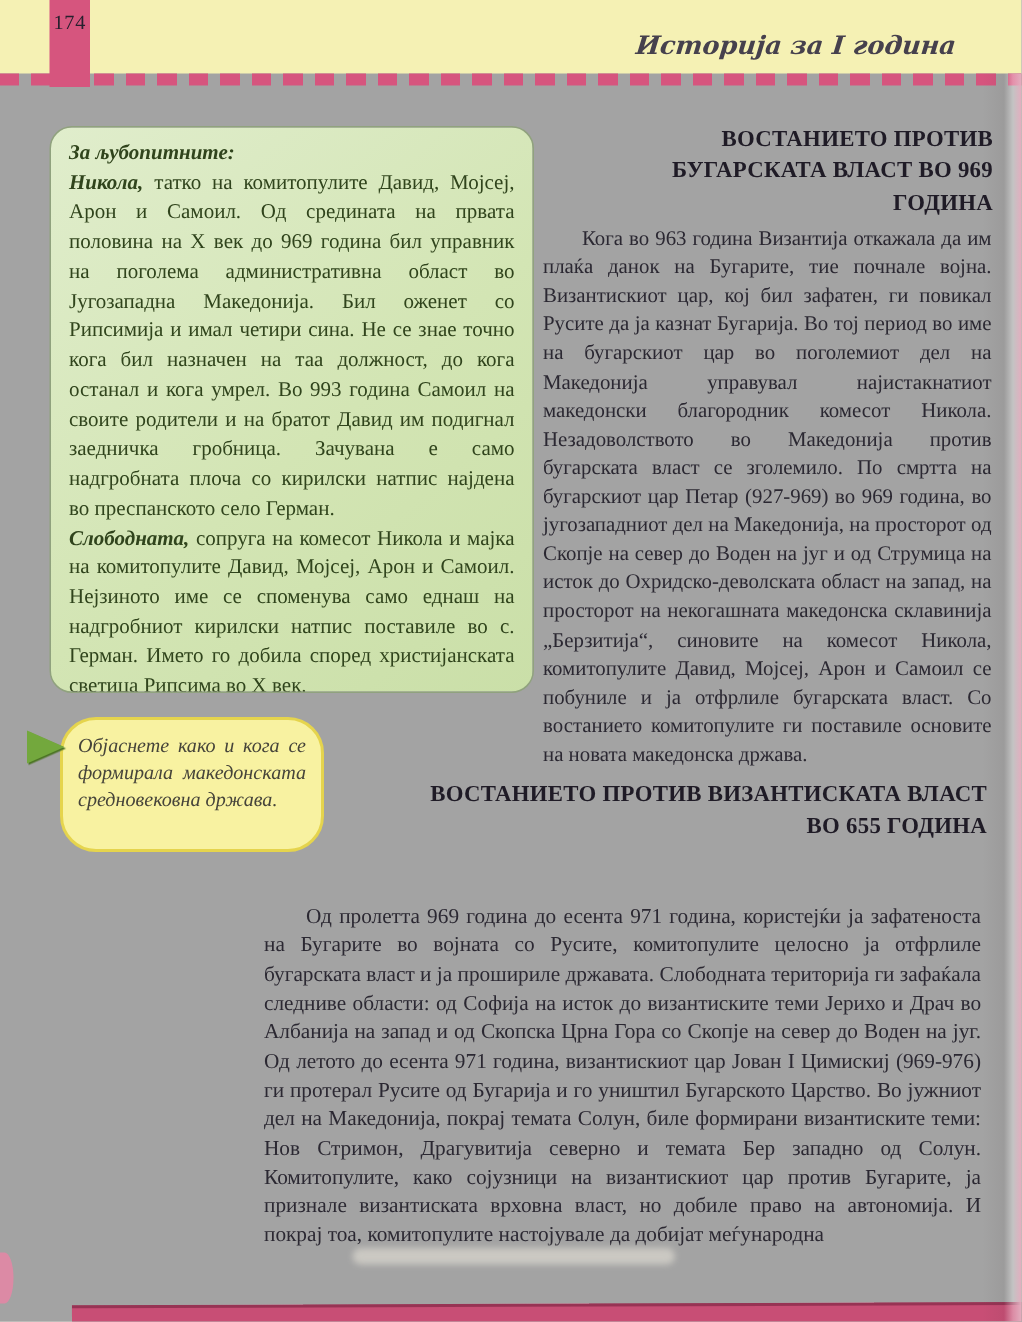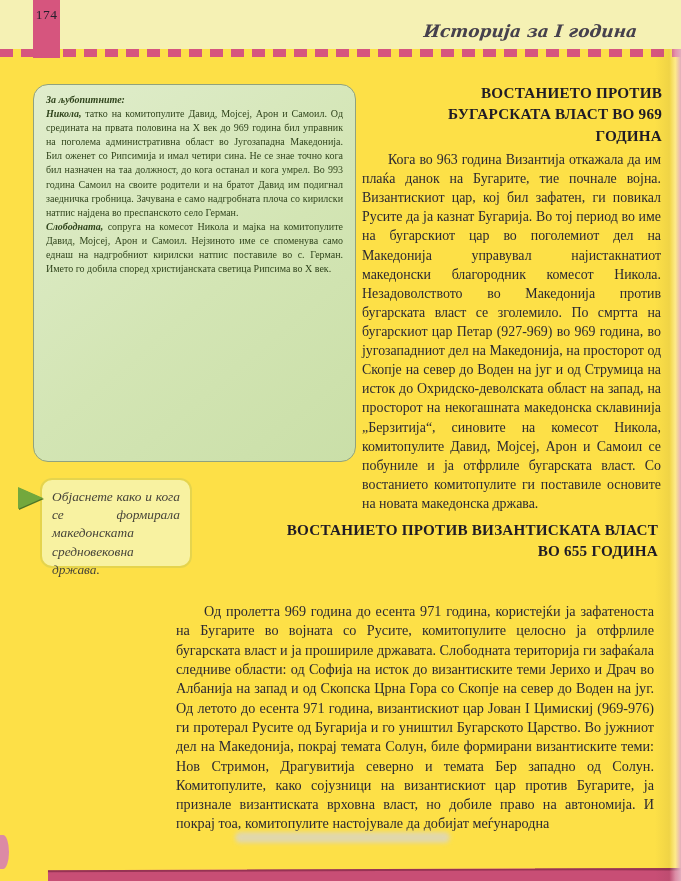--- a/index.html
+++ b/index.html
@@ -1,21 +1,21 @@
 <!DOCTYPE html>
 <html><head>
 <meta charset="utf-8">
 <style>
   html,body{margin:0;padding:0;}
   body{
     width:681px;height:881px;position:relative;overflow:hidden;
     background:#e9e6e0;
     font-family:"Liberation Serif", serif;
   }
-  .page{position:absolute;inset:0;background:#fde047;}
+  .page{position:absolute;inset:0;background:#a3a3a3;}
 
   
   .header-band{position:absolute;top:0;left:0;width:681px;height:49px;background:#f5f1b4;}
   .dash-row{
     position:absolute;top:49px;left:0;width:681px;height:8px;
     background:repeating-linear-gradient(90deg,#d6557e 0 13px,rgba(0,0,0,0) 13px 21px);
   }
   .page-num-box{
     position:absolute;top:0;left:33px;width:27px;height:58px;
     background:#d6557e;z-index:3;text-align:center;box-sizing:border-box;padding-top:7px;
@@ -29,33 +29,33 @@
 
   
   .info-box{
     position:absolute;left:33px;top:84px;width:323px;height:378px;
     box-sizing:border-box;padding:8px 12px 8px 12px;
     background:linear-gradient(140deg,#e0edcc 0%,#d3e5b4 55%,#cadfa8 100%);
     border:1.5px solid #90a27e;border-radius:15px;
     color:#30441c;overflow:hidden;
   }
   .info-title{font-weight:bold;font-style:italic;font-size:14.5px;margin:0 0 2px 0;}
-  .info-box p{margin:0;font-size:10px;line-height:1.41;text-align:justify;}
+  .info-box p{margin:0;font-size:14px;line-height:1.41;text-align:justify;}
 
   
   .question-arrow{
     position:absolute;left:18px;top:487px;width:0;height:0;z-index:2;
     border-top:11px solid transparent;border-bottom:11px solid transparent;
     border-left:25px solid #73a83d;
     filter:drop-shadow(1px 1px 0 #4d7526);
   }
   .question-box{
-    position:absolute;left:40px;top:478px;width:152px;height:90px;
+    position:absolute;left:40px;top:478px;width:176px;height:90px;
     box-sizing:border-box;padding:8px 10px;
-    background:#f8f2a1;border:2px solid #e5d44d;border-radius:12px;
+    background:#f8f2a1;border:2px solid #e5d44d;border-radius:24px;
     font-style:italic;font-size:13.4px;line-height:1.36;color:#46443a;text-align:justify;
   }
 
   
   .sec-heading{
     position:absolute;text-align:right;font-weight:bold;font-size:15.2px;
     line-height:1.4;color:#1f1b26;white-space:pre-line;letter-spacing:0.2px;
   }
   .sec1-heading{left:360px;top:82px;width:302px;}
   .sec2-heading{left:190px;top:519px;width:468px;}

